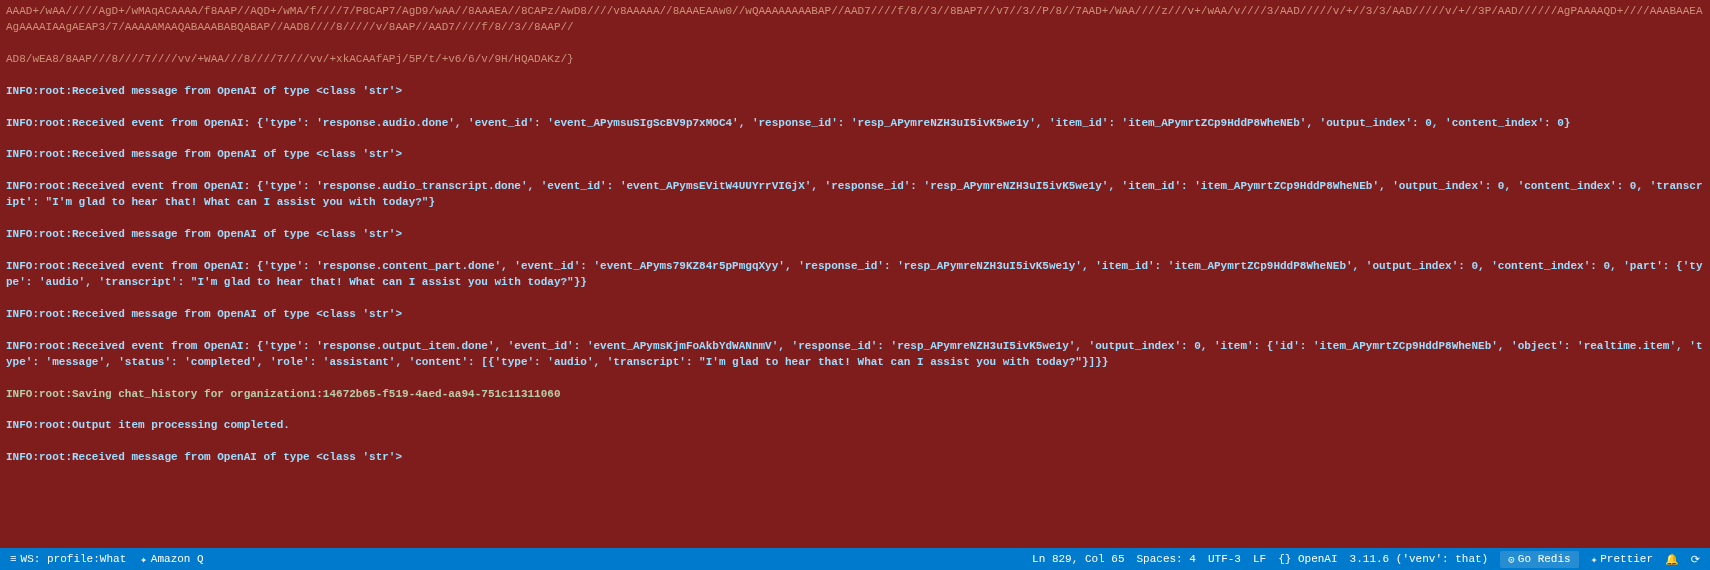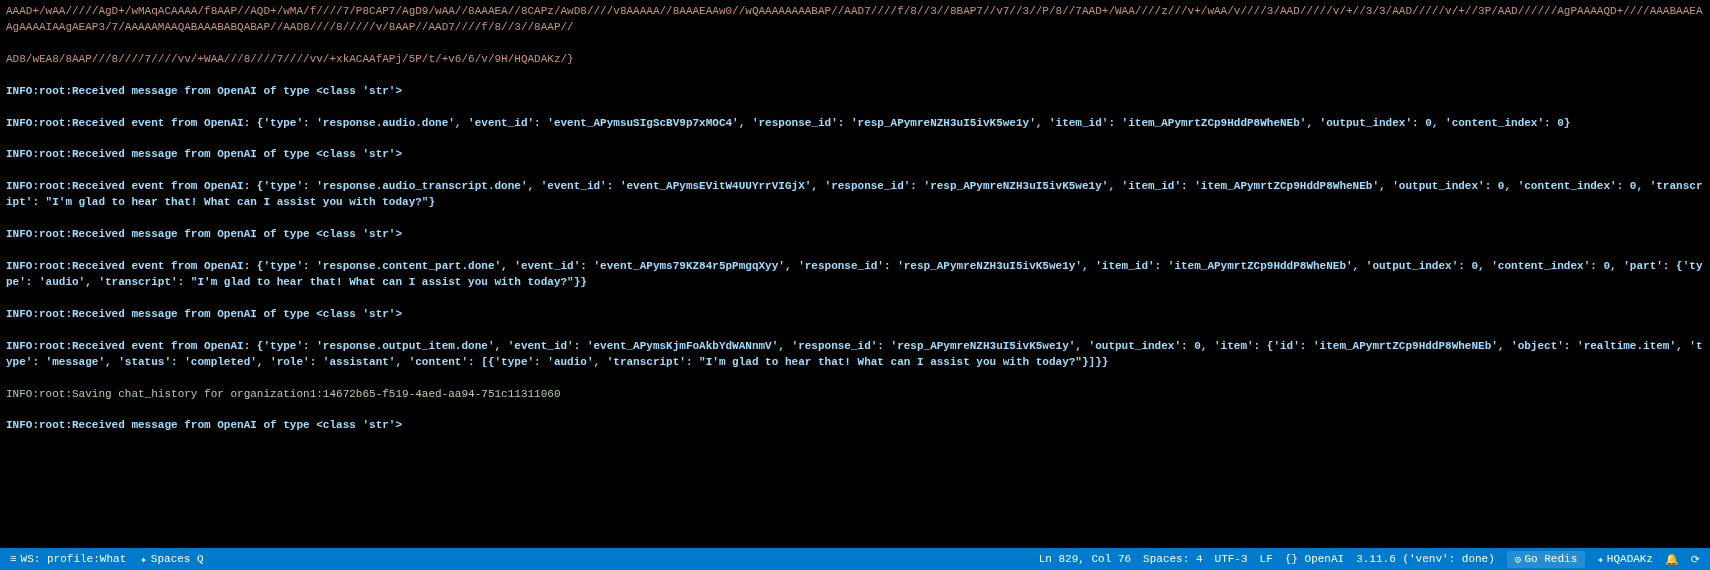--- a/index.html
+++ b/index.html
@@ -18,41 +18,42 @@
       overflow: hidden;
       display: flex;
       flex-direction: column;
     }
 
     #terminal-area {
       flex: 1;
       overflow: hidden;
       padding: 4px 6px;
       line-height: 1.45;
-      background: #000000;
+      background: #7f1d1d;
       white-space: pre-wrap;
       word-break: break-all;
     }
 
     .log-line {
       display: block;
       color: #d4d4d4;
     }
 
     .log-line.info {
       color: #9cdcfe;
       font-weight: bold;
     }
 
     .log-line.data {
       color: #ce9178;
     }
 
     .log-line.saving {
       color: #b5cea8;
+      font-weight: bold;
     }
 
     #status-bar {
       height: 22px;
       background-color: #007acc;
       display: flex;
       align-items: center;
       padding: 0 10px;
       flex-shrink: 0;
       font-size: 11px;
@@ -110,63 +111,64 @@
 <span class="log-line data">AD8/wEA8/8AAP///8////7////vv/+WAA///8////7////vv/+xkACAAfAPj/5P/t/+v6/6/v/9H/HQADAKz/}</span>
 <span class="log-line info">INFO:root:Received message from OpenAI of type &lt;class 'str'&gt;</span>
 <span class="log-line info">INFO:root:Received event from OpenAI: {'type': 'response.audio.done', 'event_id': 'event_APymsuSIgScBV9p7xMOC4', 'response_id': 'resp_APymreNZH3uI5ivK5we1y', 'item_id': 'item_APymrtZCp9HddP8WheNEb', 'output_index': 0, 'content_index': 0}</span>
 <span class="log-line info">INFO:root:Received message from OpenAI of type &lt;class 'str'&gt;</span>
 <span class="log-line info">INFO:root:Received event from OpenAI: {'type': 'response.audio_transcript.done', 'event_id': 'event_APymsEVitW4UUYrrVIGjX', 'response_id': 'resp_APymreNZH3uI5ivK5we1y', 'item_id': 'item_APymrtZCp9HddP8WheNEb', 'output_index': 0, 'content_index': 0, 'transcript': "I'm glad to hear that! What can I assist you with today?"}</span>
 <span class="log-line info">INFO:root:Received message from OpenAI of type &lt;class 'str'&gt;</span>
 <span class="log-line info">INFO:root:Received event from OpenAI: {'type': 'response.content_part.done', 'event_id': 'event_APyms79KZ84r5pPmgqXyy', 'response_id': 'resp_APymreNZH3uI5ivK5we1y', 'item_id': 'item_APymrtZCp9HddP8WheNEb', 'output_index': 0, 'content_index': 0, 'part': {'type': 'audio', 'transcript': "I'm glad to hear that! What can I assist you with today?"}}</span>
 <span class="log-line info">INFO:root:Received message from OpenAI of type &lt;class 'str'&gt;</span>
 <span class="log-line info">INFO:root:Received event from OpenAI: {'type': 'response.output_item.done', 'event_id': 'event_APymsKjmFoAkbYdWANnmV', 'response_id': 'resp_APymreNZH3uI5ivK5we1y', 'output_index': 0, 'item': {'id': 'item_APymrtZCp9HddP8WheNEb', 'object': 'realtime.item', 'type': 'message', 'status': 'completed', 'role': 'assistant', 'content': [{'type': 'audio', 'transcript': "I'm glad to hear that! What can I assist you with today?"}]}}</span>
 <span class="log-line saving">INFO:root:Saving chat_history for organization1:14672b65-f519-4aed-aa94-751c11311060</span>
+<span class="log-line info">INFO:root:Output item processing completed.</span>
 <span class="log-line info">INFO:root:Received message from OpenAI of type &lt;class 'str'&gt;</span>
 
 
 
 </div>
 
 <div id="status-bar">
   <div class="status-left">
     <div class="status-item">
       <span>≡</span>
       <span>WS: profile:What</span>
     </div>
     <div class="status-item">
       <span>✦</span>
-      <span>Spaces Q</span>
+      <span>Amazon Q</span>
     </div>
   </div>
   <div class="status-right">
     <div class="status-item">
-      <span>Ln 829, Col 76</span>
+      <span>Ln 829, Col 65</span>
     </div>
     <div class="status-item">
       <span>Spaces: 4</span>
     </div>
     <div class="status-item">
       <span>UTF-3</span>
     </div>
     <div class="status-item">
       <span>LF</span>
     </div>
     <div class="status-item">
       <span>{} OpenAI</span>
     </div>
     <div class="status-item">
-      <span>3.11.6 ('venv': done)</span>
+      <span>3.11.6 ('venv': that)</span>
     </div>
     <div class="go-live-btn">
       <span>⊙</span>
       <span>Go Redis</span>
     </div>
     <div class="prettier-btn">
       <span>✦</span>
-      <span>HQADAKz</span>
+      <span>Prettier</span>
     </div>
     <div class="status-item">
       <span>🔔</span>
     </div>
     <div class="status-item">
       <span>⟳</span>
     </div>
   </div>
 </div>
 

